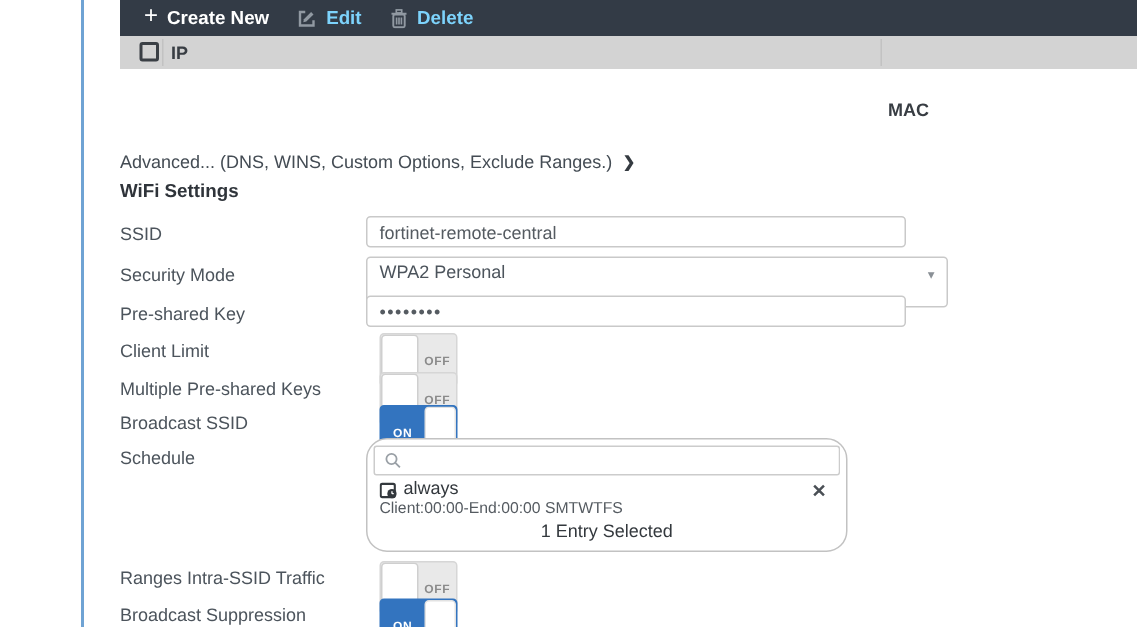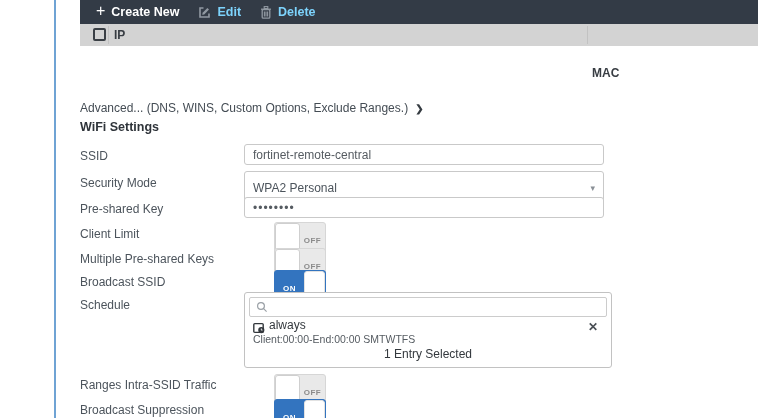--- a/index.html
+++ b/index.html
@@ -40,41 +40,41 @@
   
   .f-label { position:absolute; left:80px; font-size:12px; color:#4c545c; white-space:nowrap; }
   .lb-ssid{top:149px} .lb-sec{top:176px} .lb-psk{top:202px} .lb-cl{top:227px}
   .lb-mpsk{top:252px} .lb-bssid{top:275px} .lb-sched{top:298px} .lb-block{top:378px} .lb-supp{top:403px}
 
   .text-input { position:absolute; left:244px; width:360px; height:21px;
     border:1px solid #c9c9c9; border-radius:3px; background:#fff;
     font-family:inherit; font-size:12px; color:#555b61; padding:0 8px; outline:none; }
   .in-ssid{top:144px} .in-psk{top:197px; letter-spacing:1px; }
 
-  .select { position:absolute; left:244px; top:171px; width:360px; height:21px;
+  .select { position:absolute; left:244px; top:171px; width:388px; height:21px;
     border:1px solid #c9c9c9; border-radius:3px; background:#fff; cursor:pointer;
-    display:flex; align-items:center; justify-content:space-between; padding:16px 8px;
+    display:flex; align-items:flex-end; justify-content:space-between; padding:16px 8px;
     font-size:12px; color:#4c545c; }
   .dd-arrow { font-size:9px; color:#8a9096; }
 
   .toggle { position:absolute; left:253px; width:52px; height:36px; border-radius:3px;
-    display:flex; cursor:pointer; overflow:hidden;margin-left:21px; }
+    display:flex; cursor:pointer; overflow:hidden; }
   .toggle.off { background:#e9e9e9; border:1px solid #d6d6d6; }
   .toggle.off .knob { width:25px; background:#fff; border:1px solid #cfcfcf; border-radius:3px; }
   .toggle.off .t-txt { flex:1; display:flex; align-items:center; justify-content:center;
     font-size:8px; font-weight:700; color:#8b8b8b; letter-spacing:.5px; }
   .toggle.on { background:#3374bf; border:1px solid #3374bf; }
   .toggle.on .t-txt { flex:1; display:flex; align-items:center; justify-content:center;
     font-size:8px; font-weight:700; color:#fff; letter-spacing:.5px; }
   .toggle.on .knob { width:21px; background:#fff; border:1px solid #e2e2e2; border-radius:3px; }
   .tg-cl{top:222px} .tg-mpsk{top:248px} .tg-bssid{top:270px} .tg-block{top:374px} .tg-supp{top:399px}
 
   
-  .sched-box { position:absolute; left:244px; top:292px; width:368px; height:76px;
-    border:1px solid #c2c2c2; border-radius:3px; background:#fff; }
+  .sched-box { position:absolute; left:244px; top:292px; width:321px; height:76px;
+    border:1px solid #c2c2c2; border-radius:14px; background:#fff; }
   .sched-search { position:absolute; left:4px; top:4px; right:4px; height:20px;
     border:1px solid #cccccc; border-radius:2px; background:#fff;
     display:flex; align-items:center; padding-left:6px; }
   .sched-search input { border:none; outline:none; flex:1; height:16px;
     font-family:inherit; font-size:12px; color:#555; margin-left:5px; }
   .entry-name { position:absolute; left:24px; top:25px; font-size:12px; color:#33383d; }
   .entry-icon { position:absolute; left:8px; top:27px; }
   .entry-detail { position:absolute; left:8px; top:40px; font-size:10.5px; color:#555b61; }
   .entry-close { position:absolute; right:13px; top:28px; font-size:12px; font-weight:700;
     color:#4a4f55; cursor:pointer; line-height:1; }

